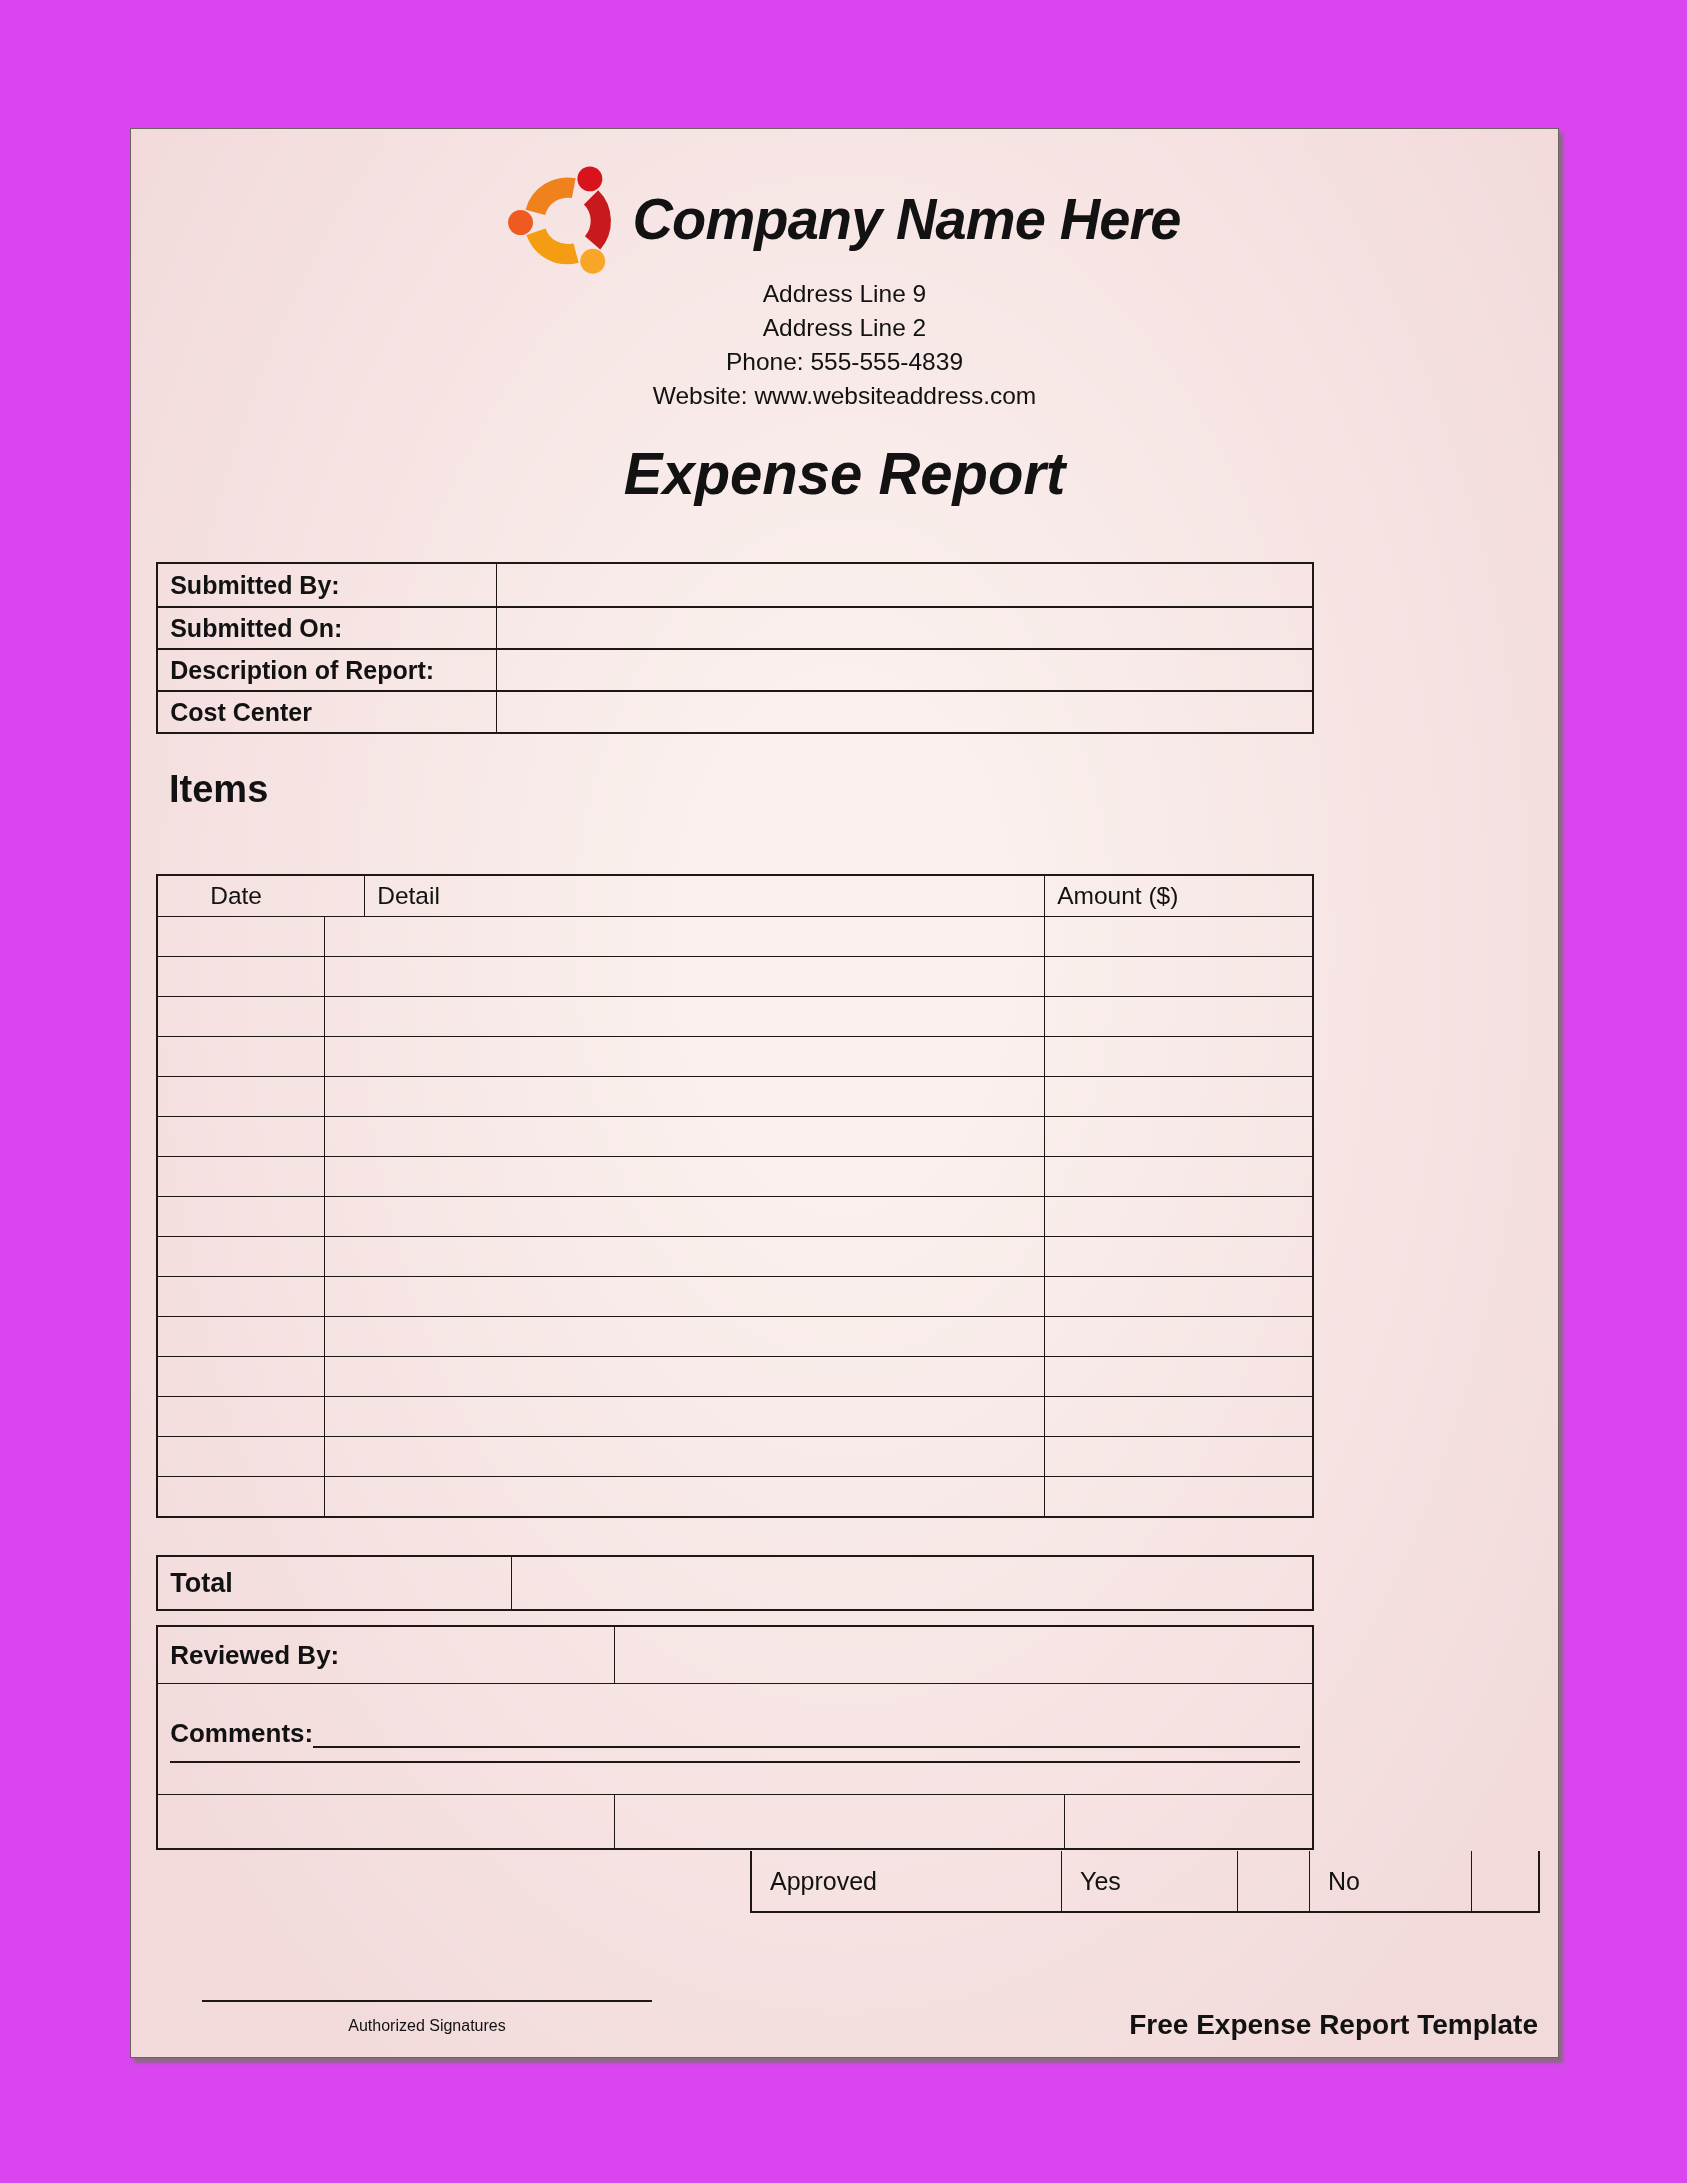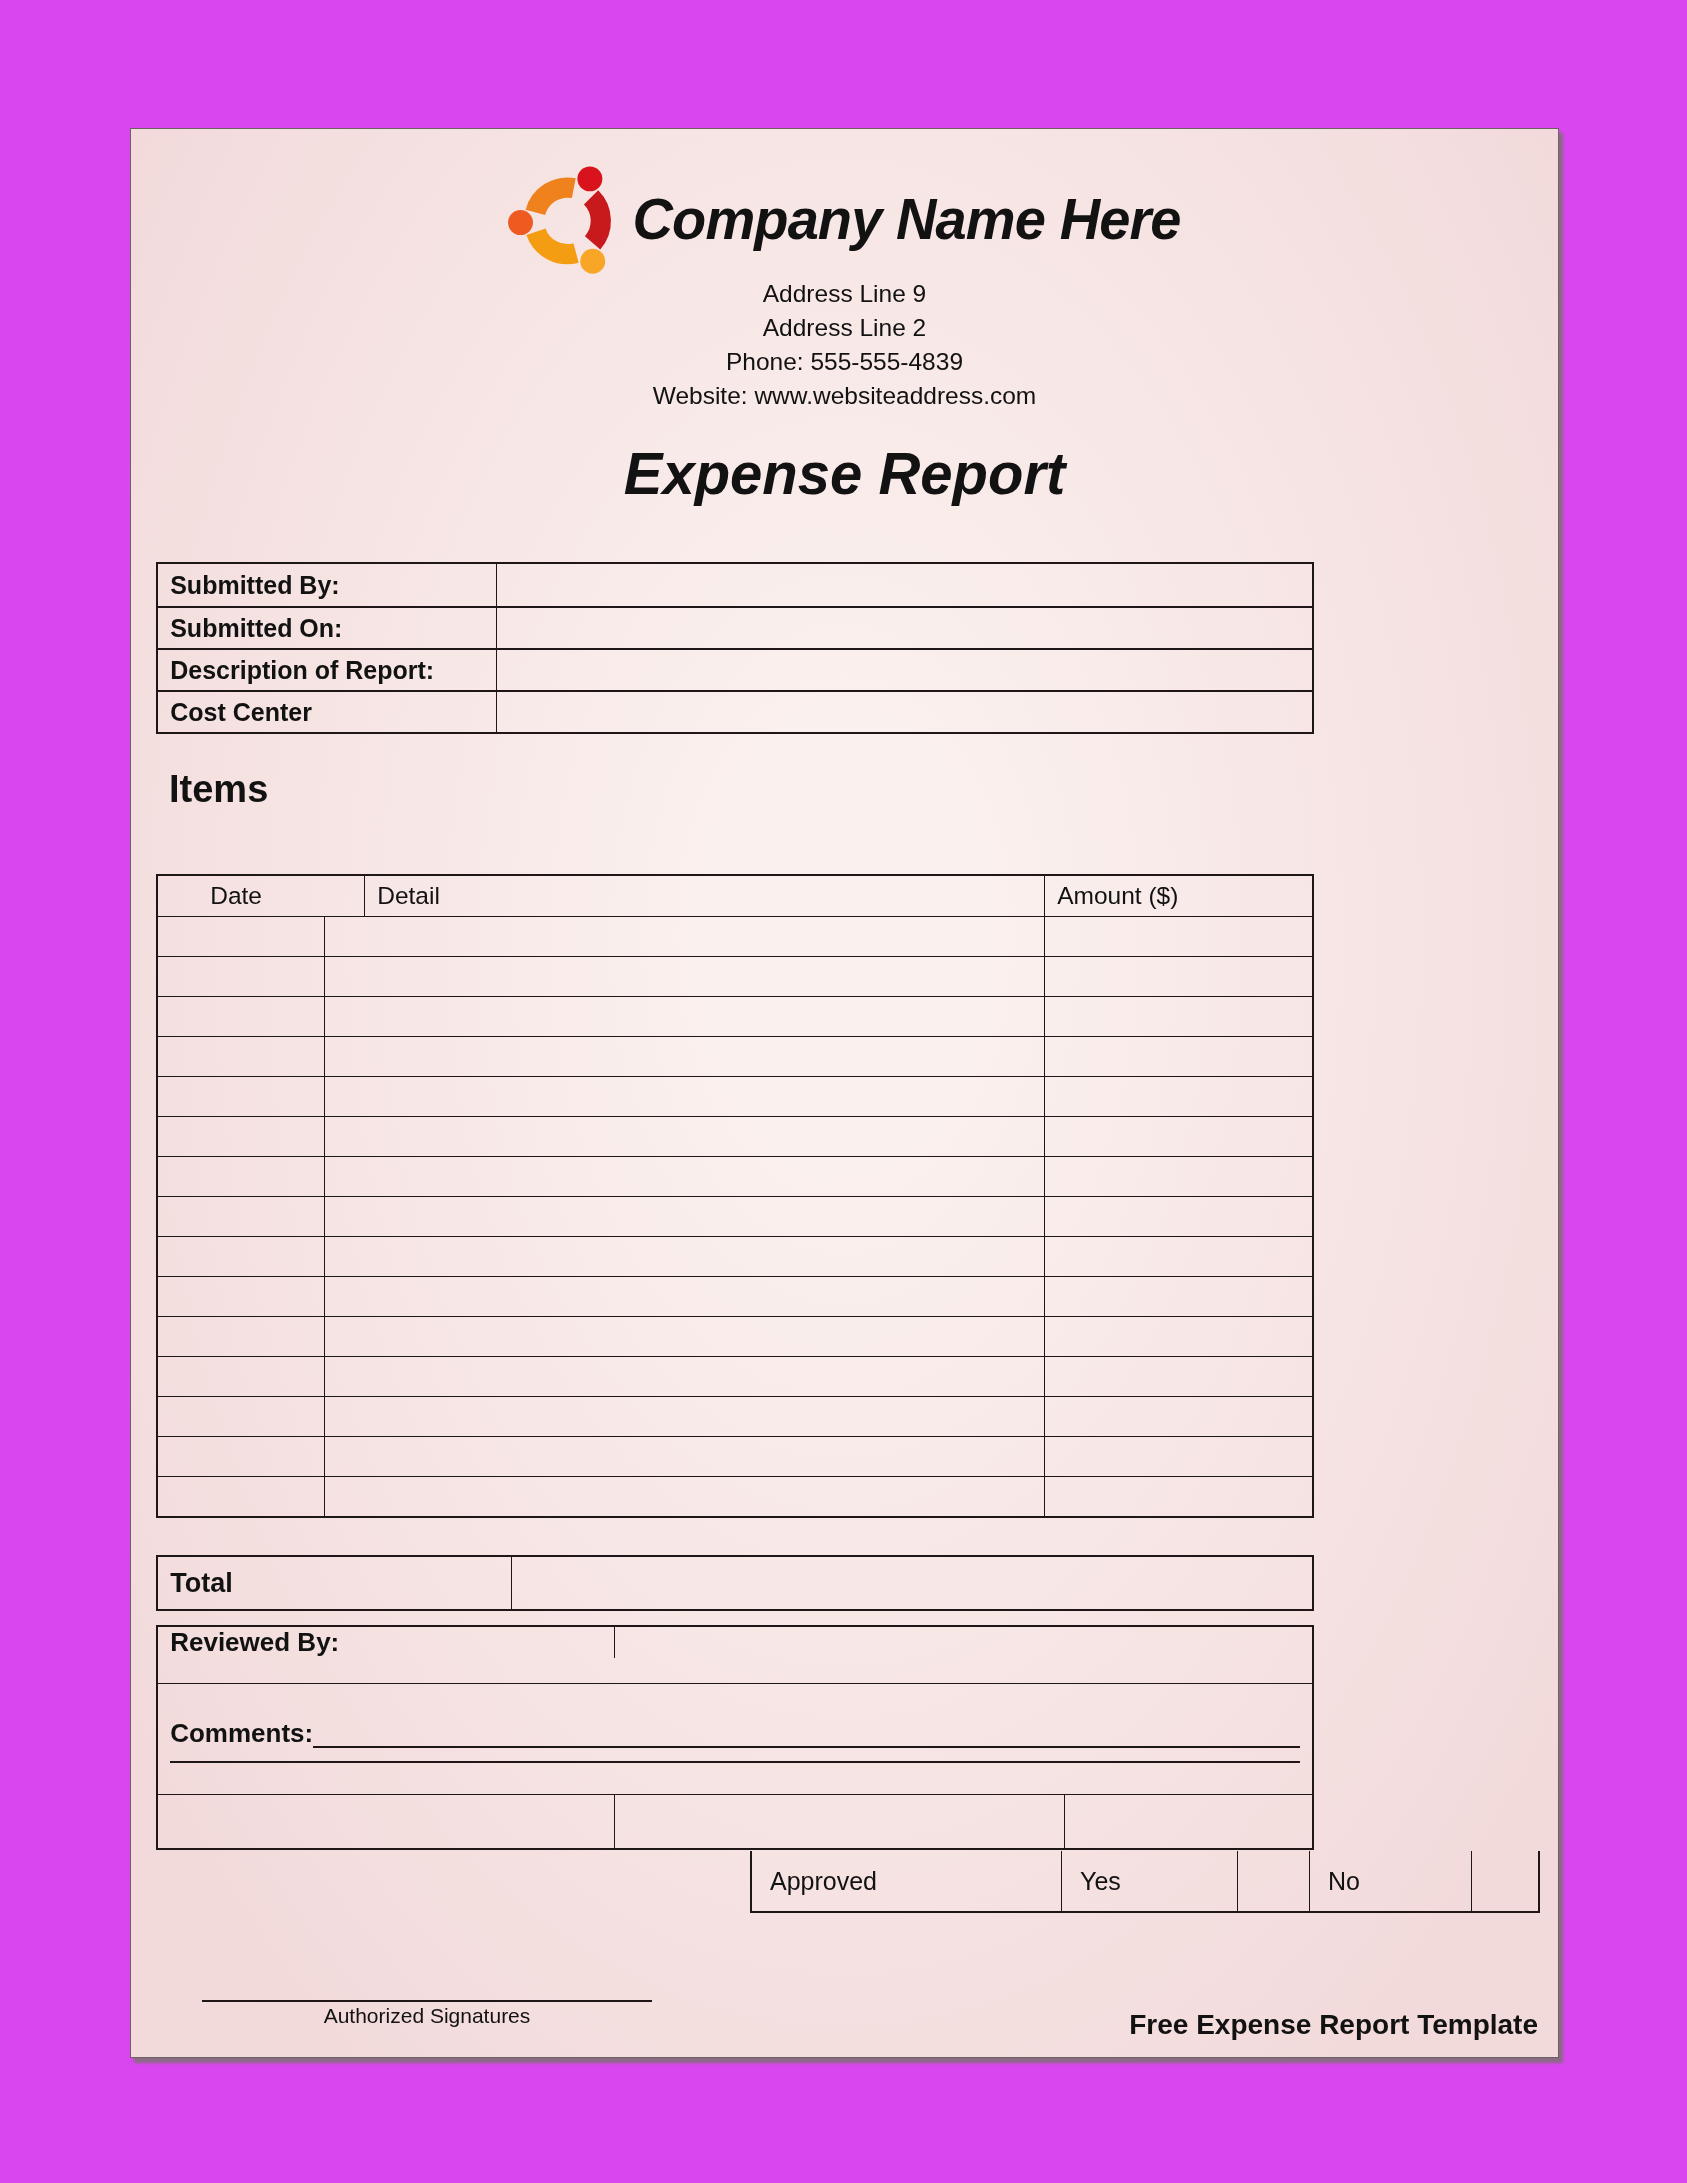--- a/index.html
+++ b/index.html
@@ -46,21 +46,21 @@
   .c-detail{flex:1; border-right:1.7px solid var(--line,#1f1717);}
   .c-amount{width:267px;}
 
   
   .total-table{top:1426px; height:56px; display:flex;}
   .total-label{width:354px; border-right:1.7px solid var(--line,#1f1717); font-weight:bold; font-size:27px;}
   .total-value{flex:1;}
 
   
   .review-table{top:1496px;}
-  .rv-row1{height:56px;flex-direction:column;}
+  .rv-row1{height:56px;}
   .rv-label{width:457px; border-right:1.7px solid var(--line,#1f1717); font-weight:bold; font-size:26px;}
   .rv-value{flex:1;}
   .rv-row2{position:relative; height:110px; border-top:1.7px solid var(--line,#1f1717);}
   .comments-line1{position:absolute; left:12.2px; right:12.2px; top:5.2px; height:38px; display:flex; align-items:flex-end;margin-top:21px;}
   .comments-label{font-weight:bold; font-size:26px; line-height:30px;}
   .comments-underline{flex:1; border-bottom:2.6px solid var(--line,#1f1717); height:100%;}
   .comments-underline2{position:absolute; left:12.2px; right:12.2px; top:77px; border-top:2.6px solid var(--line,#1f1717);}
   .rv-row3{height:54px; border-top:1.7px solid var(--line,#1f1717);}
   .rv3-a{width:457px; border-right:1.7px solid var(--line,#1f1717);}
   .rv3-b{width:450px; border-right:1.7px solid var(--line,#1f1717);}
@@ -75,21 +75,21 @@
   .ap-cell{box-sizing:border-box; display:flex; align-items:center; padding-left:18px; border-right:1.7px solid var(--line,#1f1717);}
   .ap-approved{width:310px;}
   .ap-yes{width:176px;}
   .ap-yes-box{width:72px;}
   .ap-no{width:162px;}
   .ap-no-box{flex:1; border-right:none;}
 
   
   .signature{position:absolute; left:71px; top:1871px; width:450px; text-align:center;}
   .signature-line{border-top:2.6px solid var(--line,#1f1717); height:0;}
-  .signature-label{margin-top:2px; font-size:21px;}
+  .signature-label{margin-top:15px; font-size:16px;}
   .credit{position:absolute; right:20px; top:1880px; font-size:28px; font-weight:bold;}
 </style>
 </head>
 <body>
 
 <div class="canvas">
   <div class="page">
 
     <div class="header-row">
       <svg class="logo" viewBox="0 0 100 100" aria-hidden="true">

